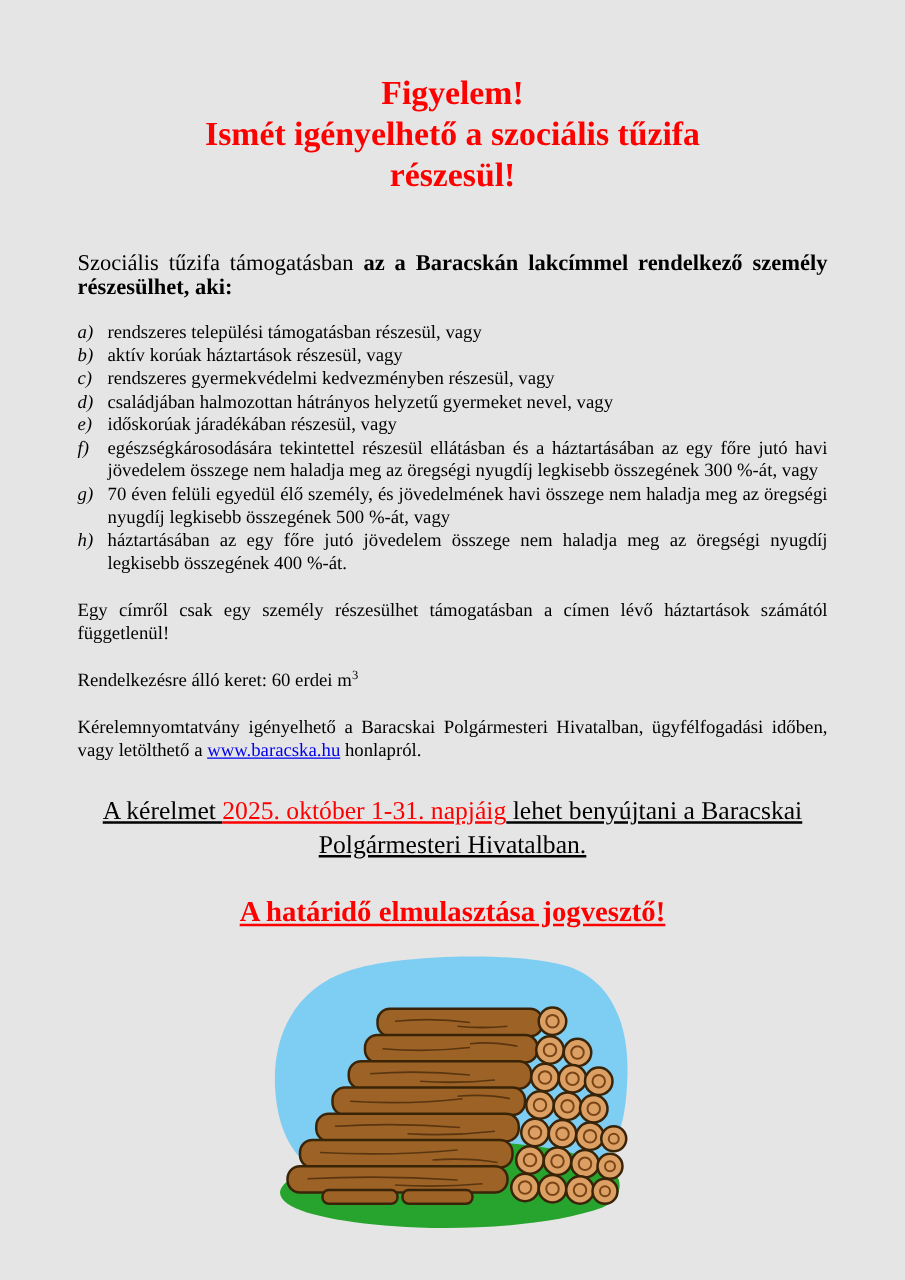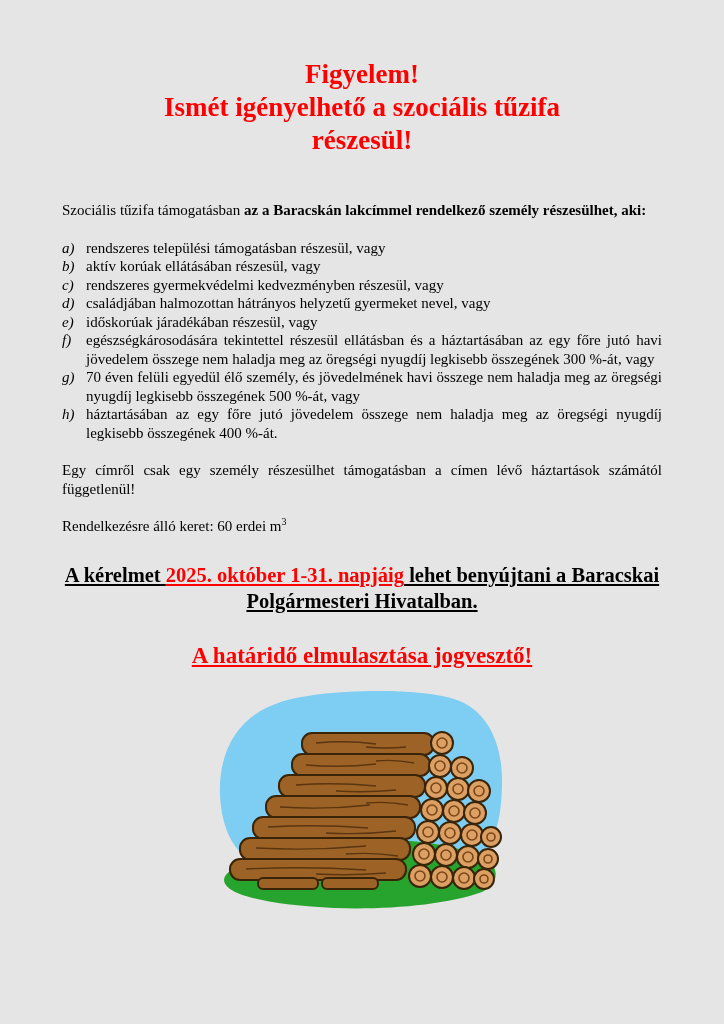--- a/index.html
+++ b/index.html
@@ -18,21 +18,21 @@
   .title {
     text-align: center;
     color: #ff0000;
     font-weight: bold;
     font-size: 27px;
     line-height: 33px;
     margin: 0;
   }
   .intro {
     margin-top: 44px;
-    font-size: 15px;
+    font-size: 18px;
     line-height: 18.5px;
     text-align: justify;
   }
   .intro .bold { font-weight: bold; }
   .elig-list { margin-top: 19px; }
   .elig-item {
     display: flex;
     font-size: 15px;
     line-height: 18.5px;
   }
@@ -54,21 +54,21 @@
   .link {
     color: #0000ee;
     text-decoration: underline;
     cursor: pointer;
   }
   .deadline {
     margin-top: 26px;
     text-align: center;
     font-size: 20.5px;
     line-height: 26.5px;
-    font-weight: bold;
+    font-weight: normal;
   }
   .deadline span { text-decoration: underline; }
   .deadline .date-red { color: #ff0000; }
   .warning {
     margin-top: 28px;
     text-align: center;
     font-size: 23px;
     line-height: 26px;
     font-weight: bold;
     color: #ff0000;
@@ -93,21 +93,21 @@
 
   <p class="intro"><span>Szociális tűzifa támogatásban </span><span class="bold">az a Baracskán lakcímmel rendelkező személy részesülhet, aki:</span></p>
 
   <div class="elig-list">
     <div class="elig-item">
         <span class="marker">a)</span>
         <span class="item-text">rendszeres települési támogatásban részesül, vagy</span>
       </div>
     <div class="elig-item">
         <span class="marker">b)</span>
-        <span class="item-text">aktív korúak ellátásában részesül, vagy</span>
+        <span class="item-text">aktív korúak háztartások részesül, vagy</span>
       </div>
     <div class="elig-item">
         <span class="marker">c)</span>
         <span class="item-text">rendszeres gyermekvédelmi kedvezményben részesül, vagy</span>
       </div>
     <div class="elig-item">
         <span class="marker">d)</span>
         <span class="item-text">családjában halmozottan hátrányos helyzetű gyermeket nevel, vagy</span>
       </div>
     <div class="elig-item">
@@ -125,20 +125,21 @@
     <div class="elig-item">
         <span class="marker">h)</span>
         <span class="item-text">háztartásában az egy főre jutó jövedelem összege nem haladja meg az öregségi nyugdíj legkisebb összegének 400 %-át.</span>
       </div>
   </div>
 
   <p class="para">Egy címről csak egy személy részesülhet támogatásban a címen lévő háztartások számától függetlenül!</p>
 
   <p class="para"><span>Rendelkezésre álló keret: 60 erdei m</span><sup>3</sup></p>
 
+  <p class="para"><span>Kérelemnyomtatvány igényelhető a Baracskai Polgármesteri Hivatalban, ügyfélfogadási időben, vagy letölthető a </span><span class="link">www.baracska.hu</span><span> honlapról.</span></p>
 
   <div class="deadline"><span>A kérelmet </span><span class="date-red">2025. október 1-31. napjáig</span><span> lehet benyújtani a Baracskai Polgármesteri Hivatalban.</span></div>
 
   <div class="warning">A határidő elmulasztása jogvesztő!</div>
 
   <div class="illustration-wrap">
     <svg width="292" height="226" viewBox="0 0 292 226" aria-hidden="true">
 
       <g fill="#7ecdf2">
         <path d="M62,14 C100,0 200,-2 238,10 C270,20 287,52 286,96 C285,140 276,166 246,176 L52,180 C24,172 6,148 4,106 C2,58 26,26 62,14 Z"></path>

